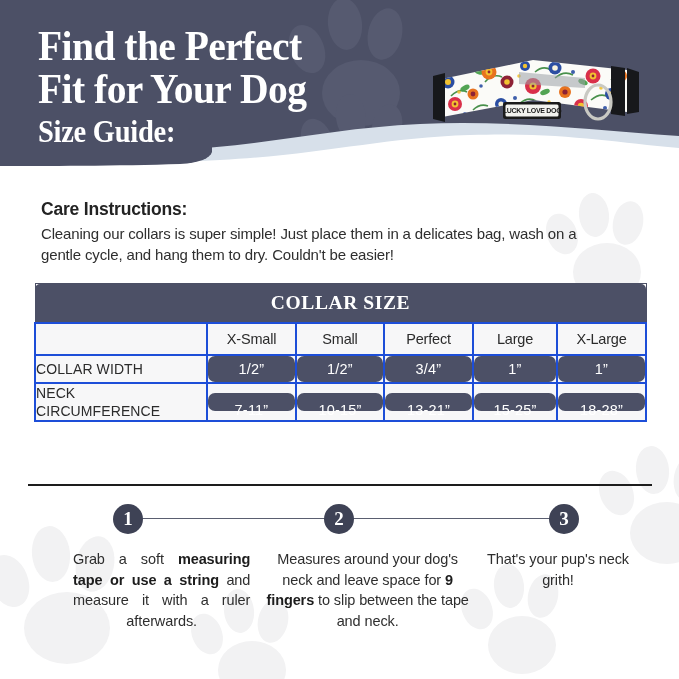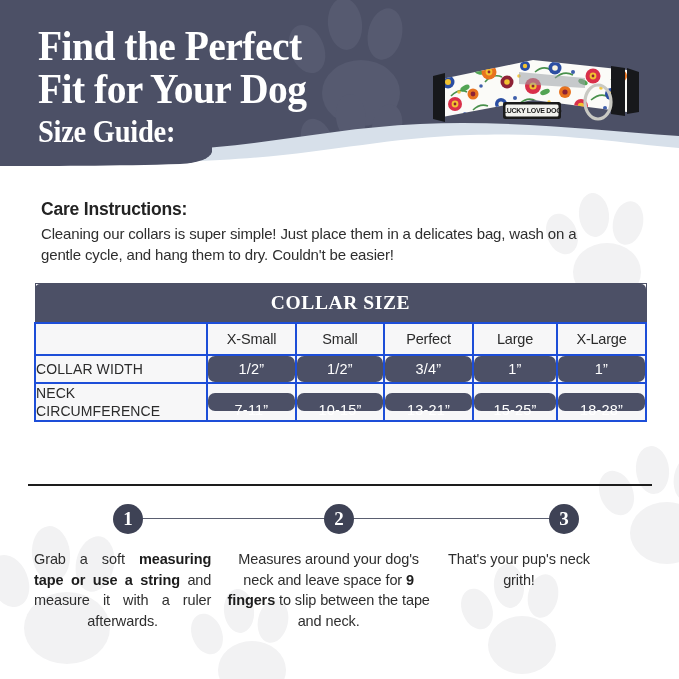--- a/index.html
+++ b/index.html
@@ -235,25 +235,26 @@
     line-height: 30px;
     text-align: center;
     z-index: 4;
   }
   #step-circle-1 { left: 113px; }
   #step-circle-2 { left: 324px; }
   #step-circle-3 { left: 549px; }
 
   .step-texts {
     position: absolute;
-    left: 8px;
+    left: 0;
     top: 549px;
     width: 590px;
     display: flex;
     z-index: 3;
+    padding-left: 47px;
   }
   .step-text {
     font-size: 14.5px;
     line-height: 20.5px;
     color: #2e2e2e;
     text-align: center;
     letter-spacing: -0.1px;
   }
   .step-text b { font-weight: bold; color: #1c1c1c; }
   #step-text-1 { width: 222px; margin-left: 16px; text-align: justify; text-align-last: center; padding: 0 10px; box-sizing: border-box; }

